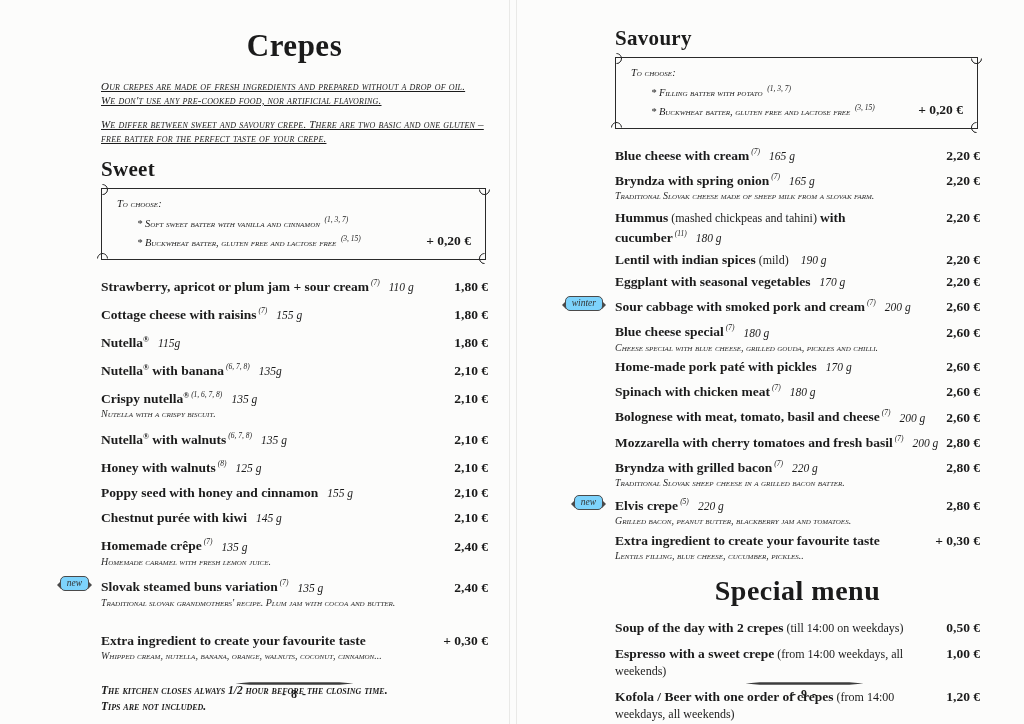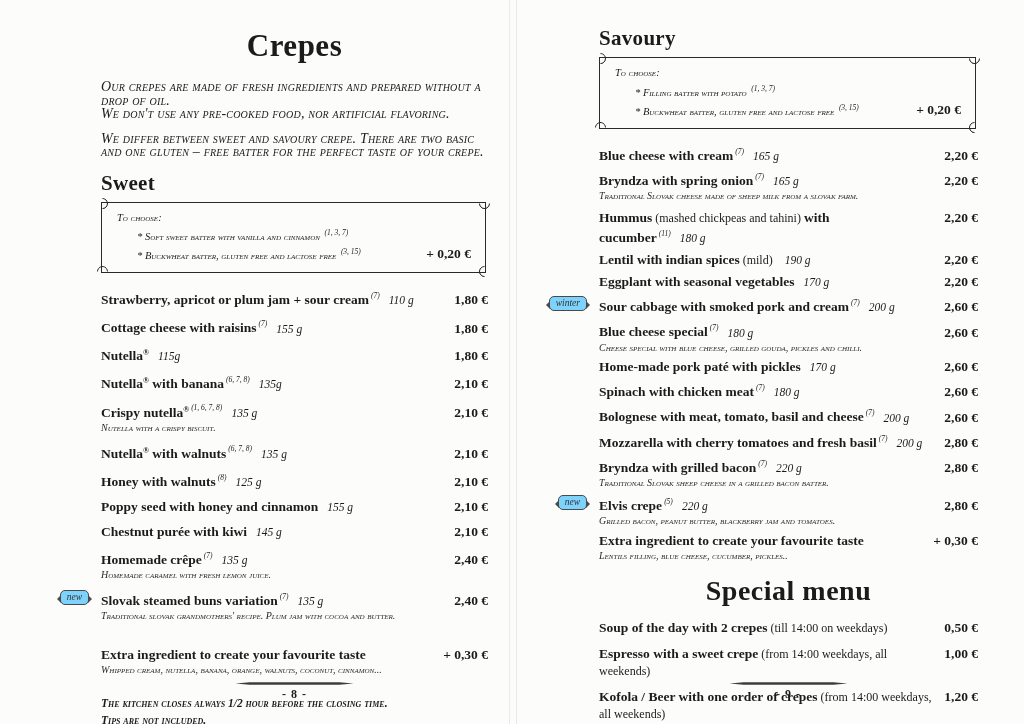--- a/index.html
+++ b/index.html
@@ -5,28 +5,28 @@
   html, body {
     margin: 0; padding: 0;
     width: 1024px; height: 724px;
     background: #fcfcfb;
     font-family: "Liberation Serif", serif;
     color: #1b1b1b;
     overflow: hidden;
   }
   .page { position: absolute; top: 0; height: 716px; width: 512px; box-sizing: border-box; }
   .page-left  { left: 0;   padding: 24px 24px 0 101px; }
-  .page-right { left: 496px; padding: 26px 30px 0 103px; }
+  .page-right { left: 512px; padding: 26px 44px 0 103px; }
 
   .page-divider { position: absolute; top: 0; width: 1px; height: 724px; background: #e9e9e7; }
   .pd1 { left: 509px; } .pd2 { left: 516px; }
 
   .crepes-title { font-size: 31px; font-weight: bold; text-align: center; margin: 4px 0 16px; letter-spacing: .5px; }
 
-  .intro p { font-variant: small-caps; font-style: italic; font-size: 14px; line-height: 13.5px; margin: 0 0 11px; letter-spacing: .2px; }
+  .intro p { font-variant: small-caps; font-style: italic; font-size: 11px; line-height: 13.5px; margin: 0 0 11px; letter-spacing: .2px; text-decoration: underline; }
 
   .section-heading { font-size: 21px; font-weight: bold; margin: 12px 0 6px; letter-spacing: .3px; }
   .page-right .section-heading { margin-top: 0; }
 
   .choose-box { position: relative; border: 1.3px solid #2a2a2a; display: flex; padding: 7px 14px 9px 15px; margin: 0 2px 15px 0; gap: 32px; }
   .choose-content { flex: 1; }
   .choose-label, .choose-option { font-variant: small-caps; font-style: italic; font-size: 10.5px; line-height: 15.5px; }
   .choose-option { padding-left: 20px; }
   .choose-price { font-weight: bold; font-size: 13.5px; white-space: nowrap; align-self: flex-end; margin-bottom: 1px; }
   .corner { position: absolute; width: 9px; height: 9px; border: 1.5px solid #2a2a2a; border-radius: 50%; border-right-color: transparent; border-bottom-color: transparent; }

